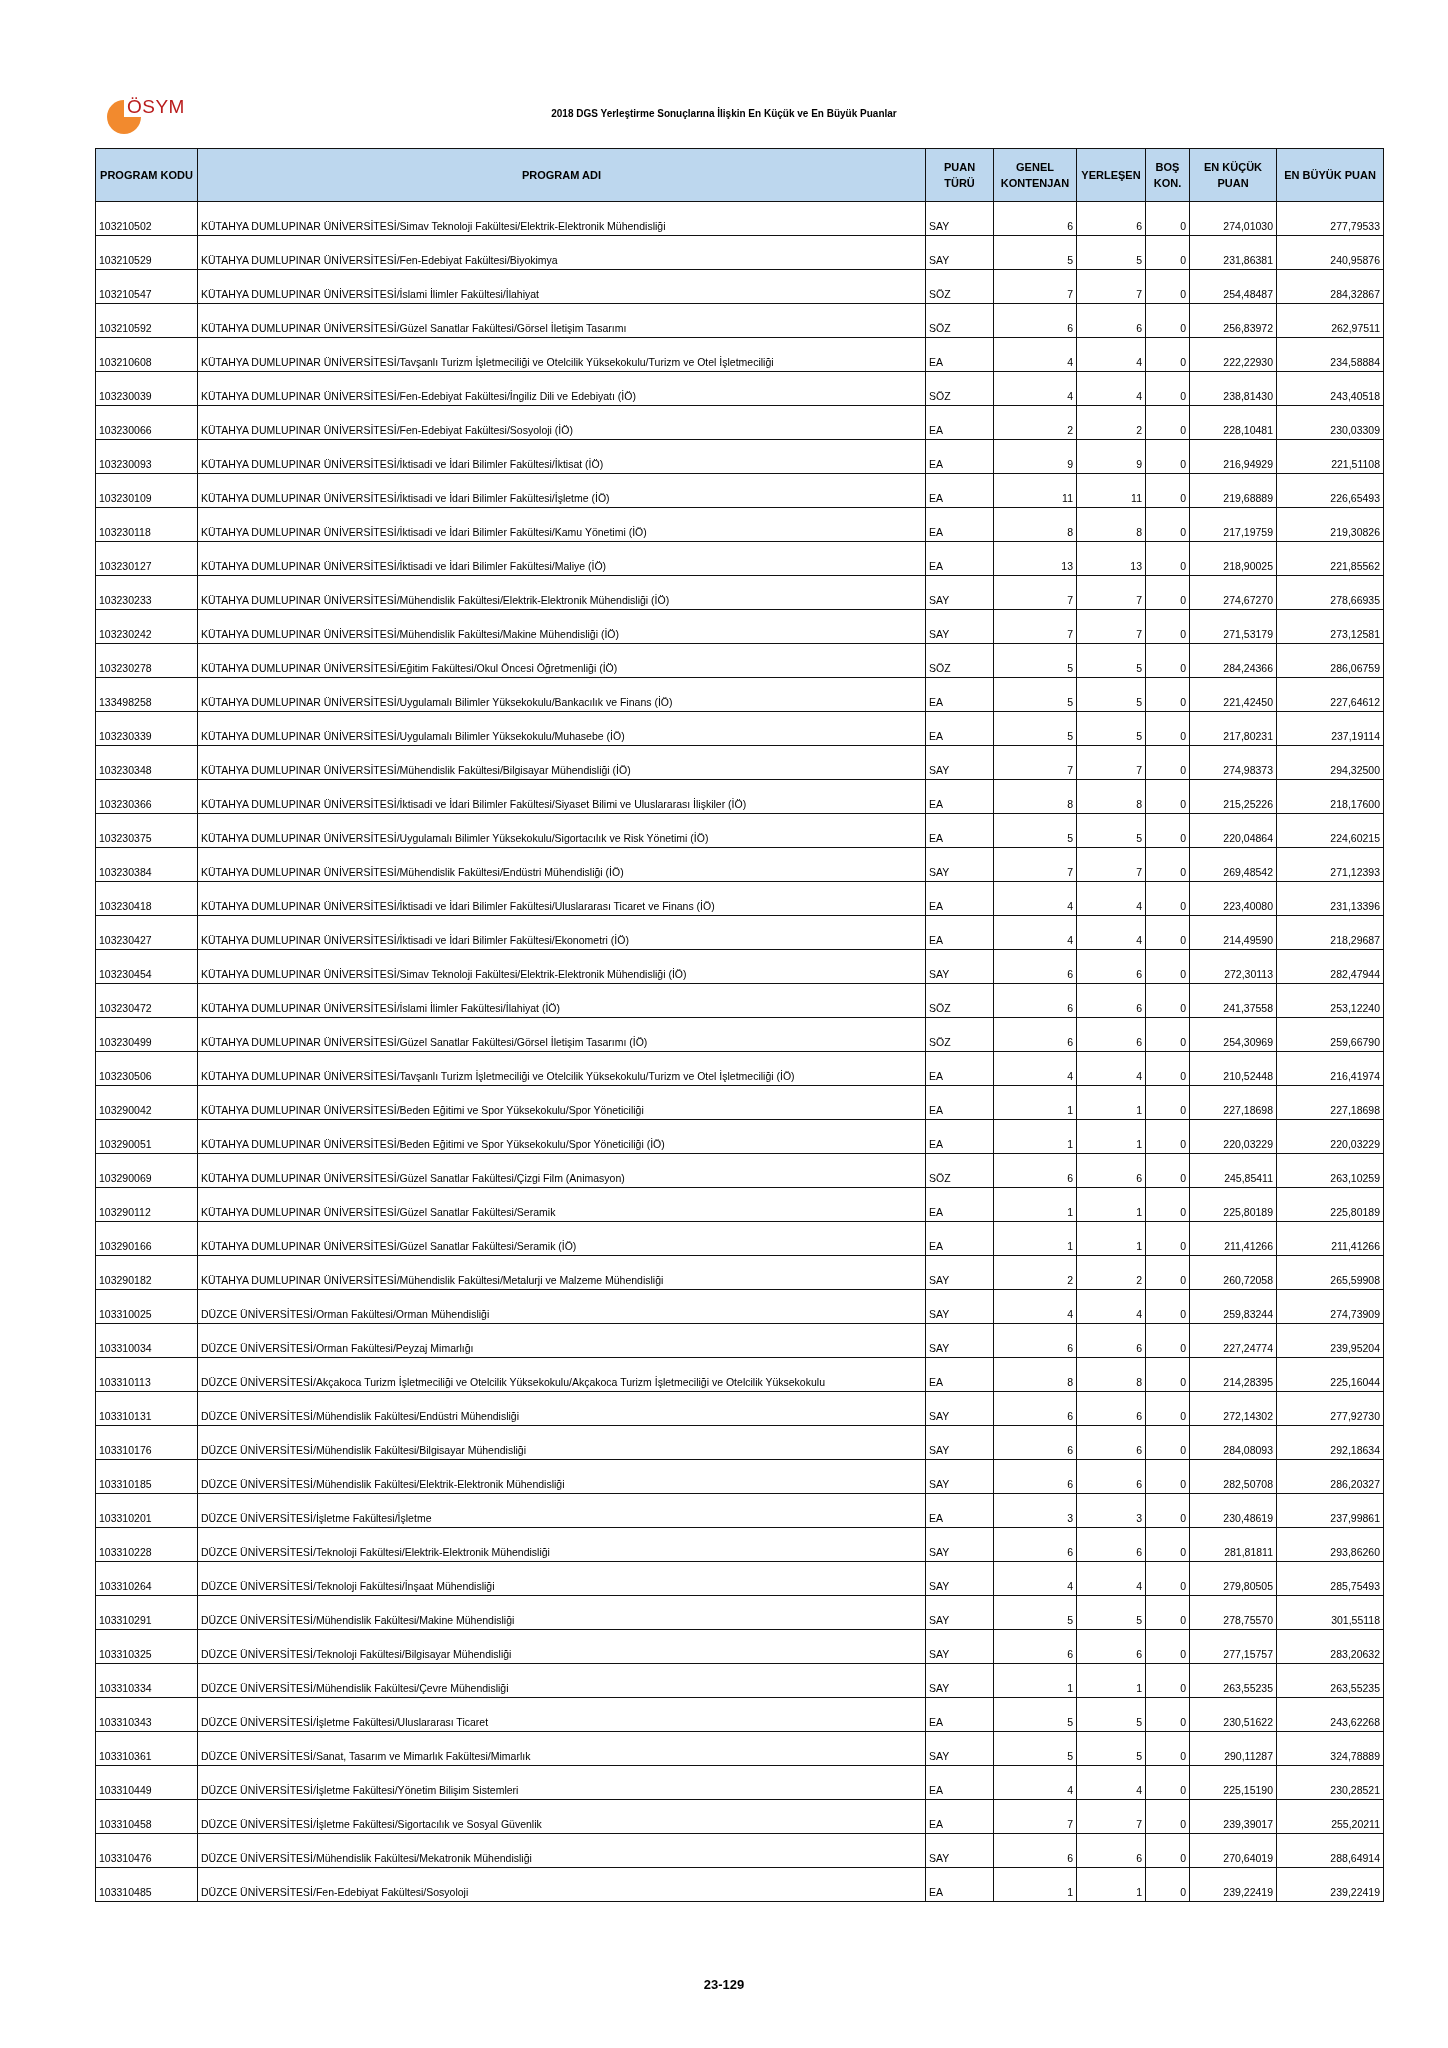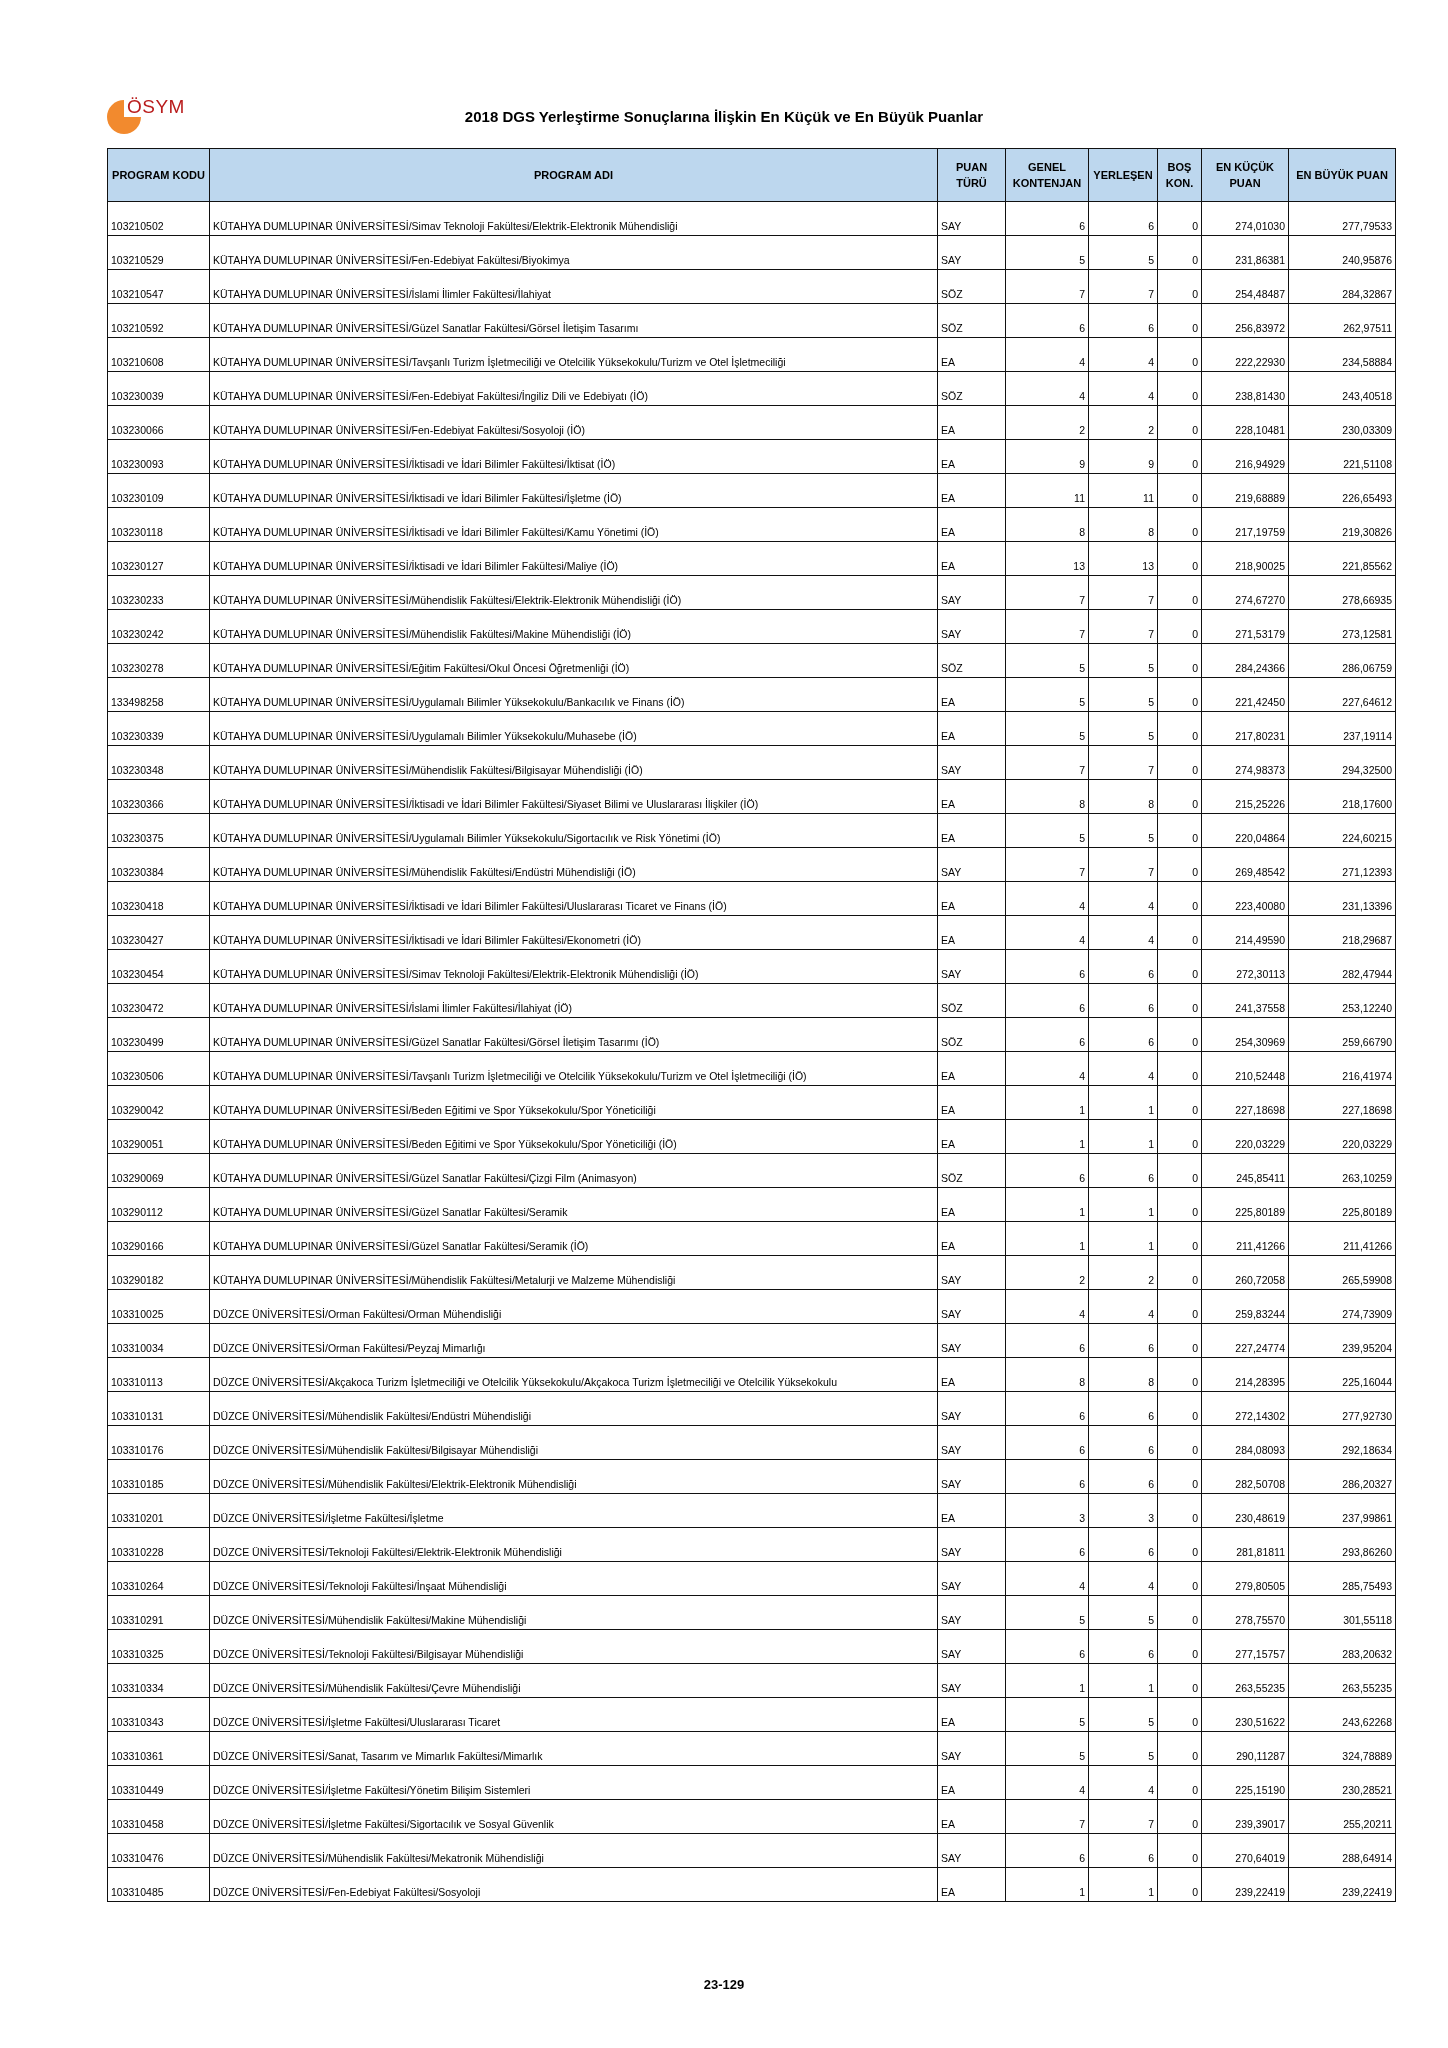--- a/index.html
+++ b/index.html
@@ -5,23 +5,23 @@
     html, body { margin: 0; padding: 0; background: #ffffff; }
     body { width: 1448px; height: 2048px; position: relative; overflow: hidden;
            font-family: "Liberation Sans", "DejaVu Sans", sans-serif; color: #000; }
     .logo { position: absolute; left: 107px; top: 96px; width: 100px; height: 44px; }
     .logo-circle { position: absolute; left: 0; top: 4px; width: 34px; height: 34px; border-radius: 50%;
                    background: #f28a2e; }
     .logo-notch { position: absolute; left: 17px; top: 4px; width: 17px; height: 17px; background: #fff; }
     .logo-text { position: absolute; left: 20px; top: 0px; font-size: 19px; color: #b91c1c; letter-spacing: 0.5px;
                  font-family: "Liberation Sans", sans-serif; }
     .title { position: absolute; left: 0; width: 1448px; top: 108px; text-align: center;
-             font-size: 15px; font-weight: bold; font-family: "Liberation Sans", sans-serif; }
+             font-size: 10px; font-weight: bold; font-family: "Liberation Sans", sans-serif; }
     .tbl { position: absolute; left: 95px; top: 148px; border-collapse: collapse; table-layout: fixed;
-           width: 1288px; margin-left: 12px; }
+           width: 1288px; }
     .tbl th, .tbl td { border: 1.6px solid #111; padding: 0 3px; overflow: hidden; white-space: nowrap; }
     .tbl th { background: #bdd7ee; font-size: 11px; font-weight: bold; text-align: center;
               line-height: 16px; height: 52px; white-space: normal; }
     .tbl td { height: 31px; font-size: 10.5px; vertical-align: bottom; padding-bottom: 2px;
               line-height: 13px; }
     .tbl td.name { white-space: normal; }
     .tbl td.num { text-align: right; }
     .tbl td.code, .tbl td.type { text-align: left; }
     .footer { position: absolute; left: 0; width: 1448px; top: 1977px; text-align: center; font-size: 13px; font-weight: bold; }
   </style>

